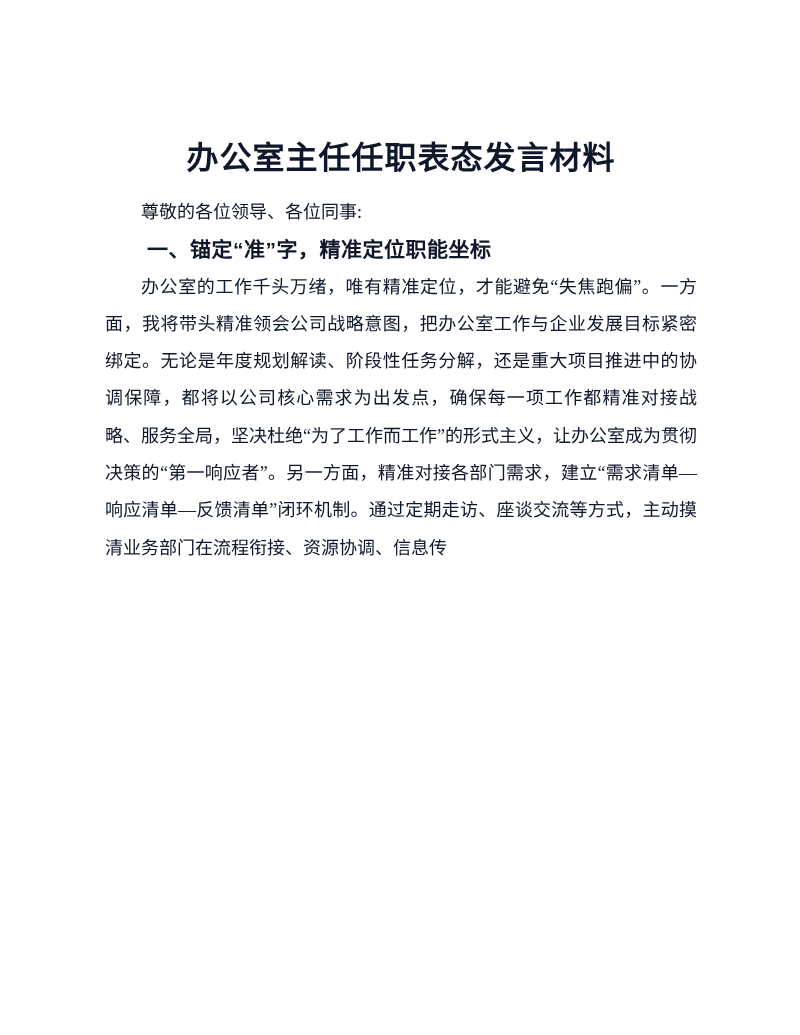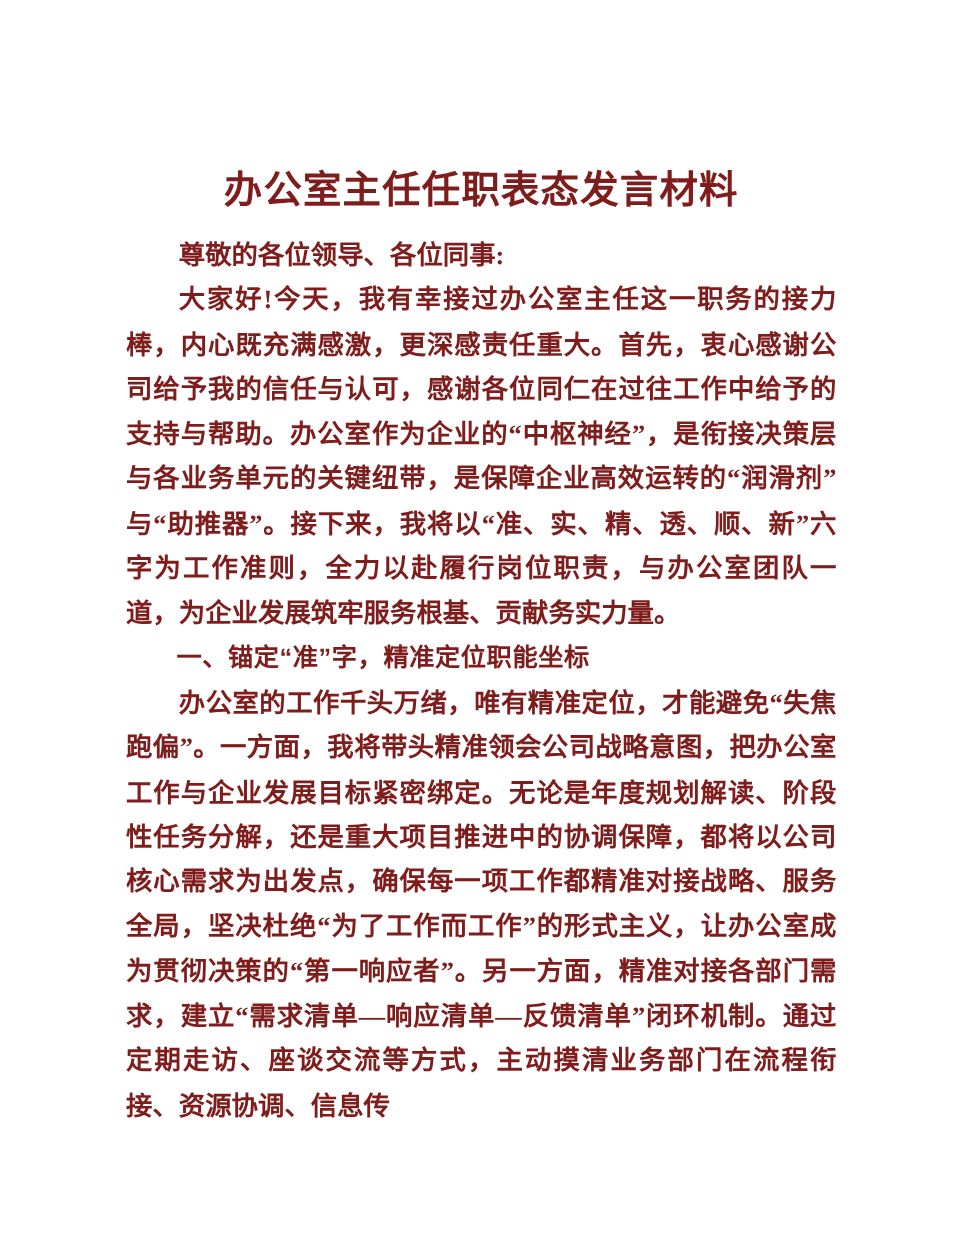--- a/index.html
+++ b/index.html
@@ -11,41 +11,41 @@
     width: 800px;
     height: 1035px;
     overflow: hidden;
   }
   .page {
     box-sizing: border-box;
     width: 800px;
     height: 1035px;
     padding: 136px 103px 0 105px;
     background: #ffffff;
-    color: #7f1d1d;
+    color: #0f172a;
     overflow: hidden;
   }
   .doc-title {
     font-family: "Liberation Serif", "DejaVu Serif", serif;
     font-size: 32px;
     font-weight: 700;
     line-height: 44px;
     text-align: center;
     margin: 0 0 14px 0;
     letter-spacing: 1px;
   }
   .body-text {
     font-family: "Liberation Serif", "DejaVu Serif", serif;
-    font-size: 22px;
+    font-size: 18px;
     line-height: 37.3px;
     text-align: justify;
     text-justify: inter-ideograph;
     text-indent: 2em;
     margin: 0;
-    font-weight: 700;
+    font-weight: 400;
   }
   .salutation {
     text-align: left;
   }
   .section-heading {
     font-family: "Liberation Sans", "DejaVu Sans", sans-serif;
     font-size: 21px;
     line-height: 37.3px;
     font-weight: 600;
     text-indent: 2em;
@@ -55,18 +55,17 @@
   }
 </style>
 </head>
 <body>
 
 <div class="page">
   <h1 class="doc-title">办公室主任任职表态发言材料</h1>
 
   <p class="body-text salutation">尊敬的各位领导、各位同事:</p>
 
-  <p class="body-text">大家好!今天，我有幸接过办公室主任这一职务的接力棒，内心既充满感激，更深感责任重大。首先，衷心感谢公司给予我的信任与认可，感谢各位同仁在过往工作中给予的支持与帮助。办公室作为企业的“中枢神经”，是衔接决策层与各业务单元的关键纽带，是保障企业高效运转的“润滑剂”与“助推器”。接下来，我将以“准、实、精、透、顺、新”六字为工作准则，全力以赴履行岗位职责，与办公室团队一道，为企业发展筑牢服务根基、贡献务实力量。</p>
 
   <h2 class="section-heading">一、锚定“准”字，精准定位职能坐标</h2>
 
   <p class="body-text">办公室的工作千头万绪，唯有精准定位，才能避免“失焦跑偏”。一方面，我将带头精准领会公司战略意图，把办公室工作与企业发展目标紧密绑定。无论是年度规划解读、阶段性任务分解，还是重大项目推进中的协调保障，都将以公司核心需求为出发点，确保每一项工作都精准对接战略、服务全局，坚决杜绝“为了工作而工作”的形式主义，让办公室成为贯彻决策的“第一响应者”。另一方面，精准对接各部门需求，建立“需求清单—响应清单—反馈清单”闭环机制。通过定期走访、座谈交流等方式，主动摸清业务部门在流程衔接、资源协调、信息传</p>
 </div>
 
 </body></html>

